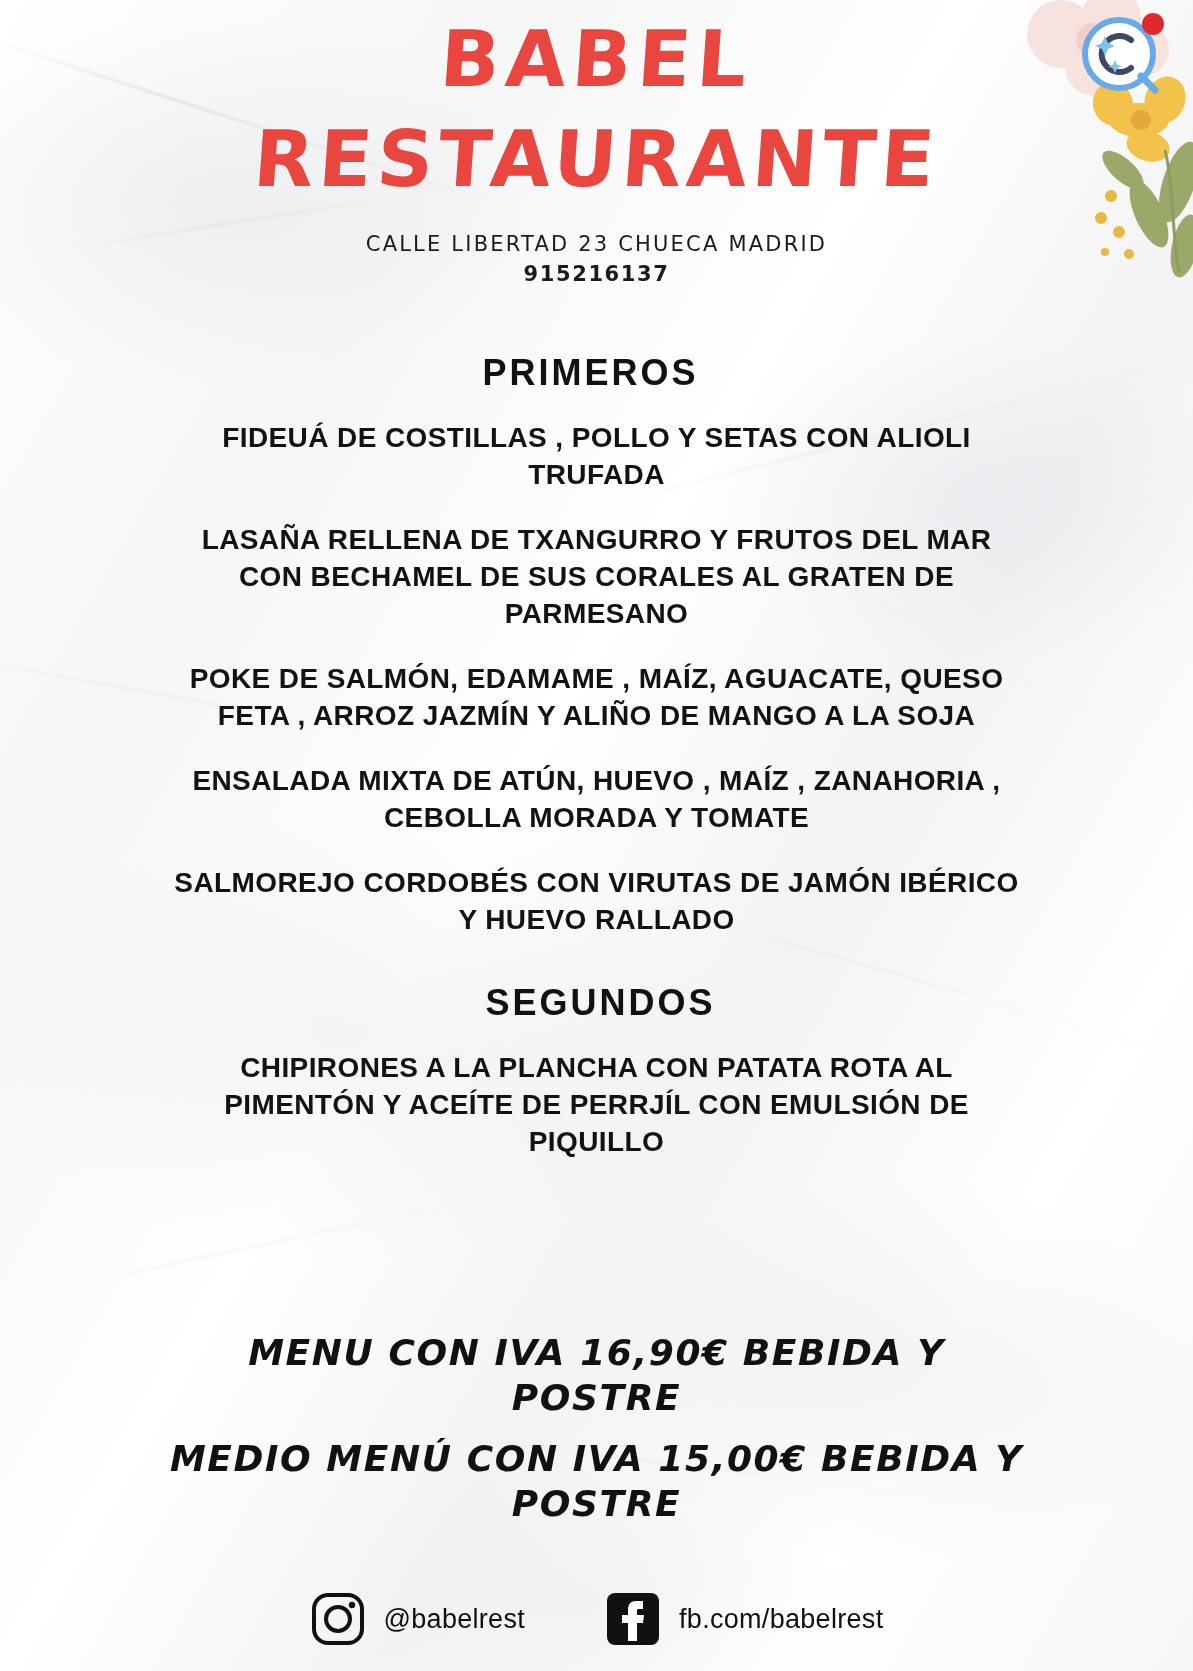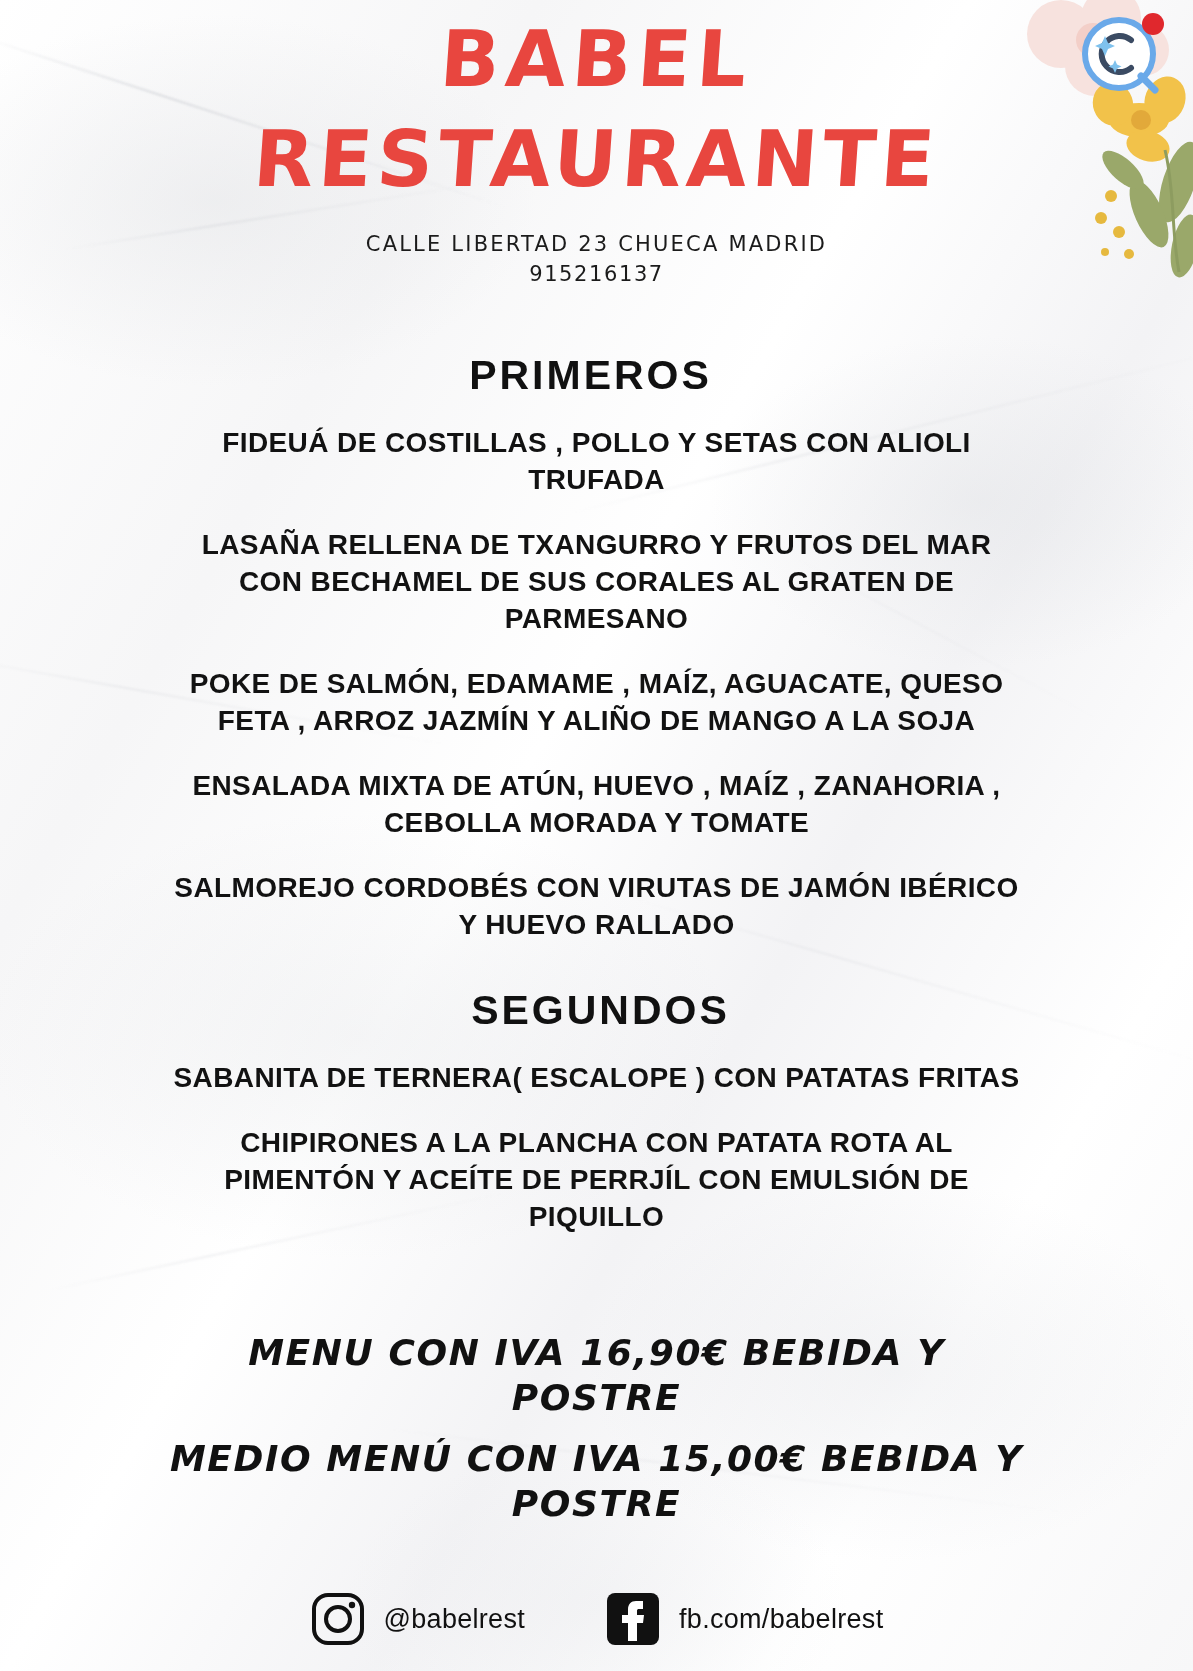--- a/index.html
+++ b/index.html
@@ -76,35 +76,35 @@
     font-family: "DejaVu Sans", sans-serif;
     font-size: 21px;
     font-weight: normal;
     letter-spacing: 2.2px;
     color: #1b1b1b;
   }
   .phone {
     margin-top: 6px;
     font-family: "DejaVu Sans", sans-serif;
     font-size: 21px;
-    font-weight: normal;
+    font-weight: bold;
     letter-spacing: 1.6px;
     color: #1b1b1b;
   }
 
   
   .content {
     position: absolute;
     top: 352px; left: 0; width: 100%;
     text-align: center;
   }
   .section-heading {
     font-family: "Liberation Sans", sans-serif;
     font-weight: bold;
-    font-size: 41px;
+    font-size: 36px;
     letter-spacing: 3px;
     color: #111;
     margin: 0 12px 26px 0;
   }
   .section-heading.second { margin-top: 44px; padding-left: 20px; }
 
   .item {
     font-family: "Liberation Sans", sans-serif;
     font-weight: bold;
     font-size: 28px;
@@ -230,21 +230,20 @@
   <div class="content">
 
     <h2 class="section-heading">PRIMEROS</h2>
     <p class="item">FIDEUÁ DE COSTILLAS , POLLO Y SETAS  CON ALIOLI TRUFADA</p>
     <p class="item">LASAÑA RELLENA DE TXANGURRO Y FRUTOS DEL MAR CON BECHAMEL DE SUS CORALES AL GRATEN DE PARMESANO</p>
     <p class="item">POKE DE SALMÓN, EDAMAME , MAÍZ, AGUACATE, QUESO FETA , ARROZ JAZMÍN Y ALIÑO DE MANGO A LA SOJA</p>
     <p class="item">ENSALADA MIXTA DE ATÚN, HUEVO , MAÍZ , ZANAHORIA , CEBOLLA MORADA Y TOMATE</p>
     <p class="item">SALMOREJO CORDOBÉS CON VIRUTAS DE JAMÓN IBÉRICO Y HUEVO RALLADO</p>
 
     <h2 class="section-heading second">SEGUNDOS</h2>
-    <p class="item">SABANITA DE TERNERA( ESCALOPE ) CON PATATAS FRITAS</p>
     <p class="item">CHIPIRONES A LA PLANCHA CON PATATA ROTA AL PIMENTÓN Y ACEÍTE DE PERRJÍL CON EMULSIÓN DE PIQUILLO</p>
   </div>
 
   <div class="prices">
     <div class="price-line">MENU CON IVA 16,90€ BEBIDA Y POSTRE</div>
     <div class="price-line second">MEDIO MENÚ CON IVA 15,00€ BEBIDA Y POSTRE</div>
   </div>
 
   <div class="social">
     <div class="social-group">

